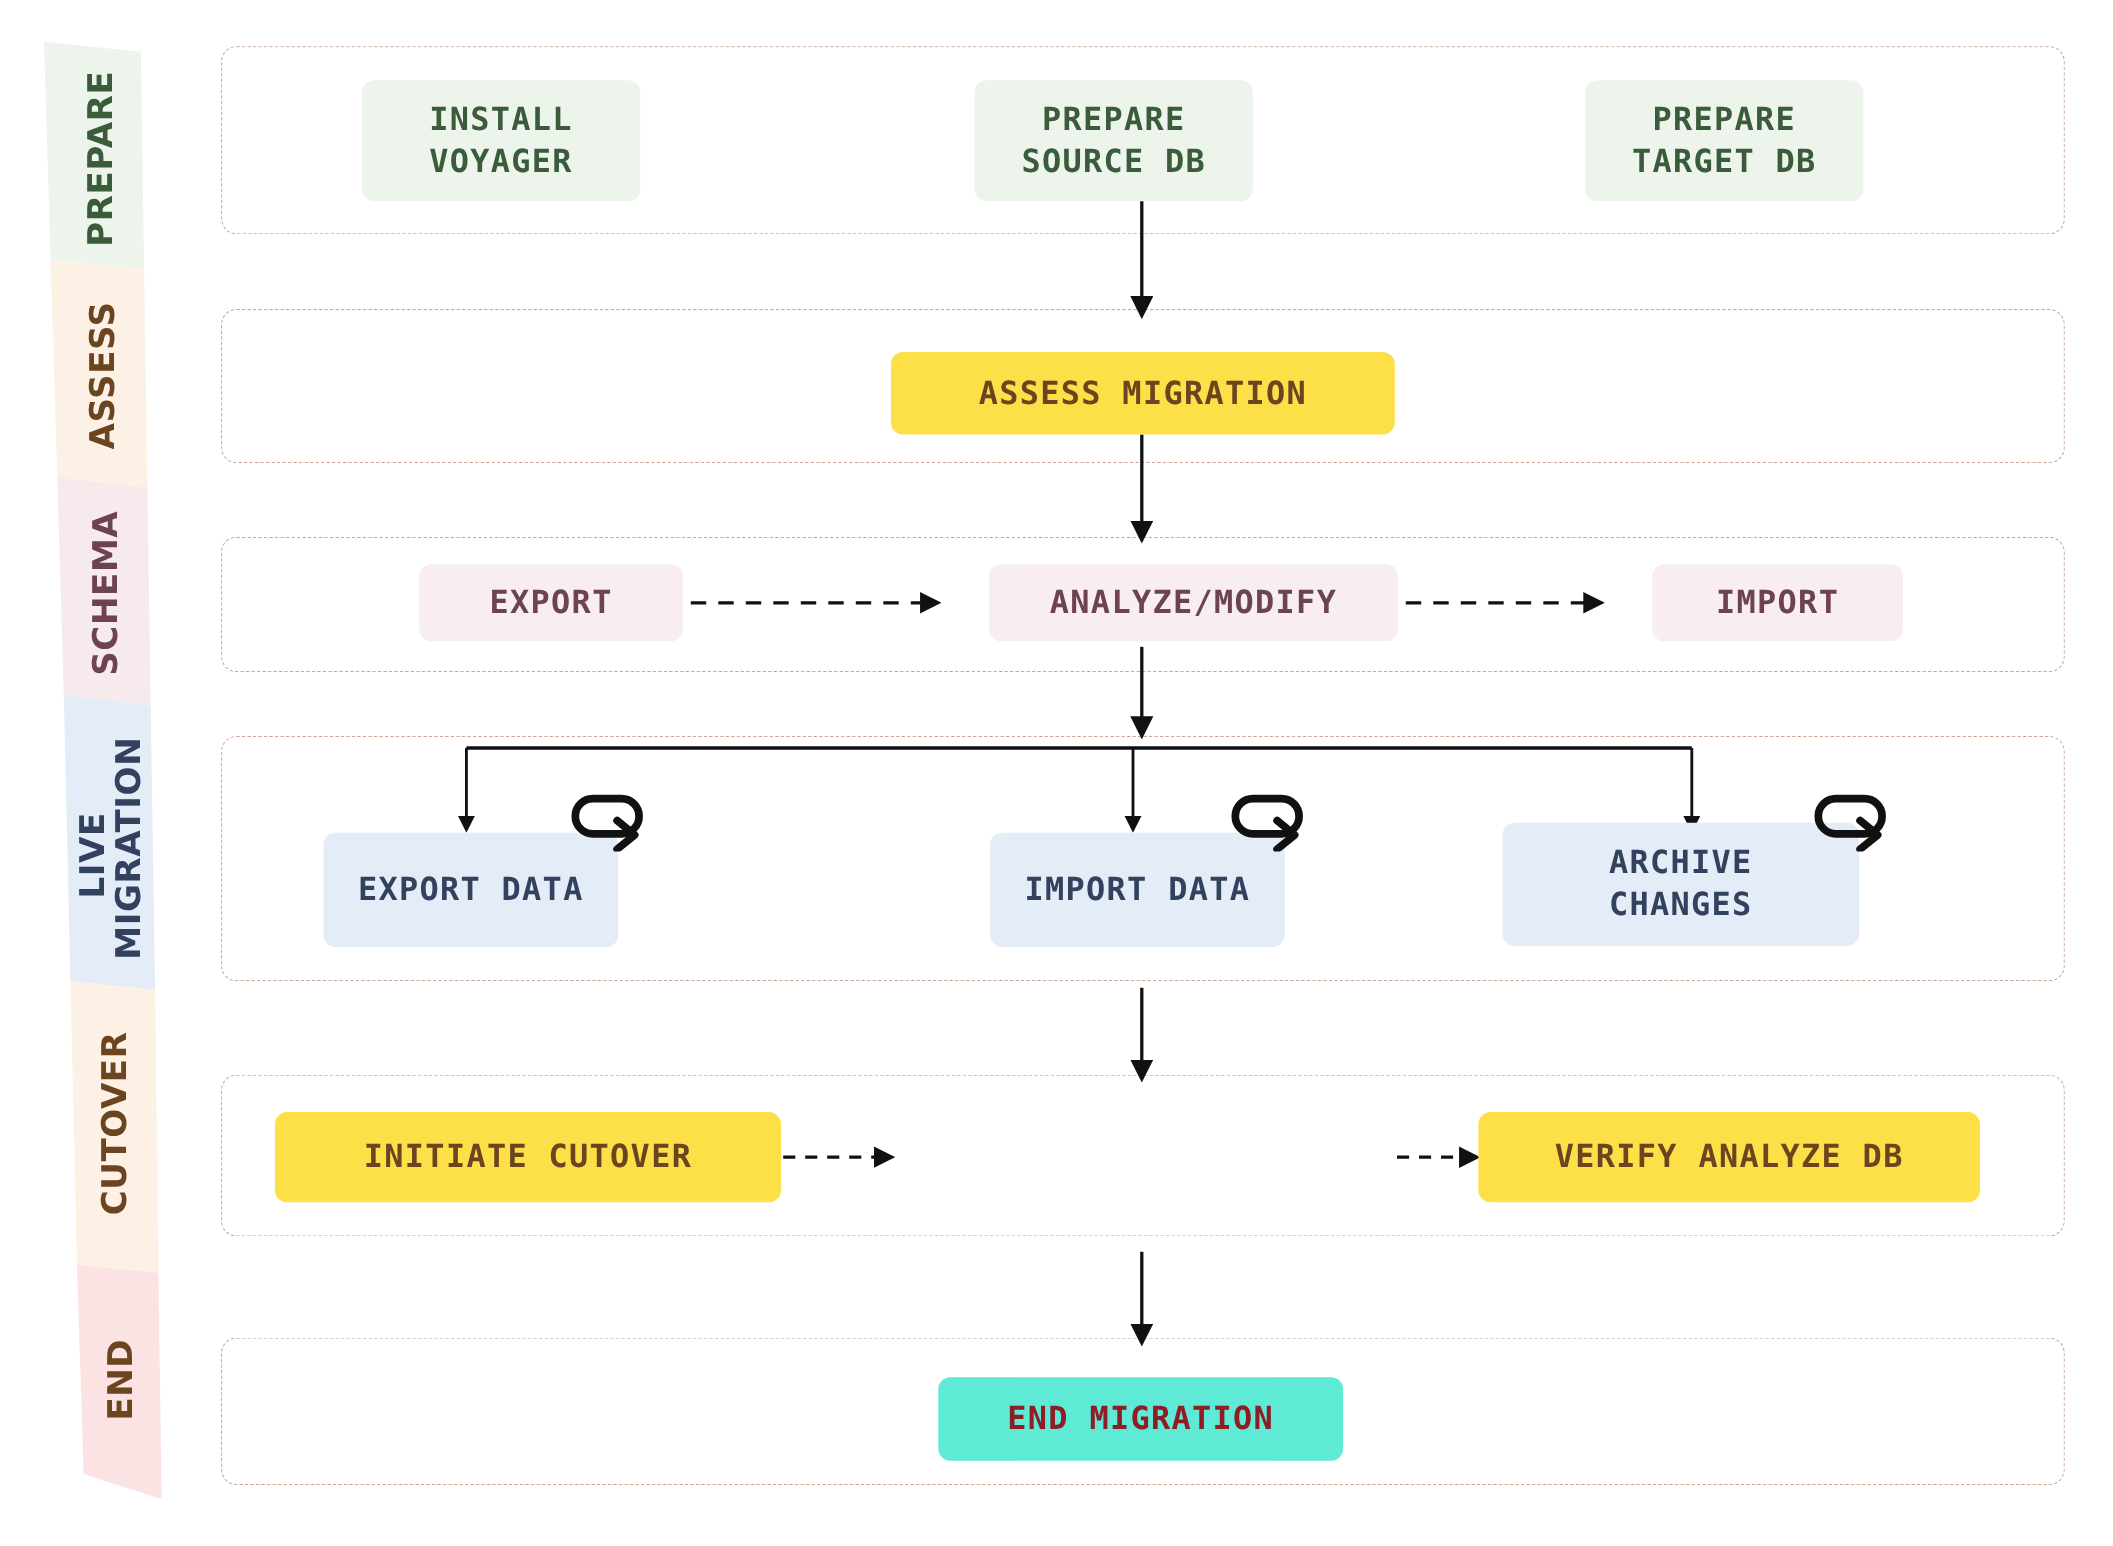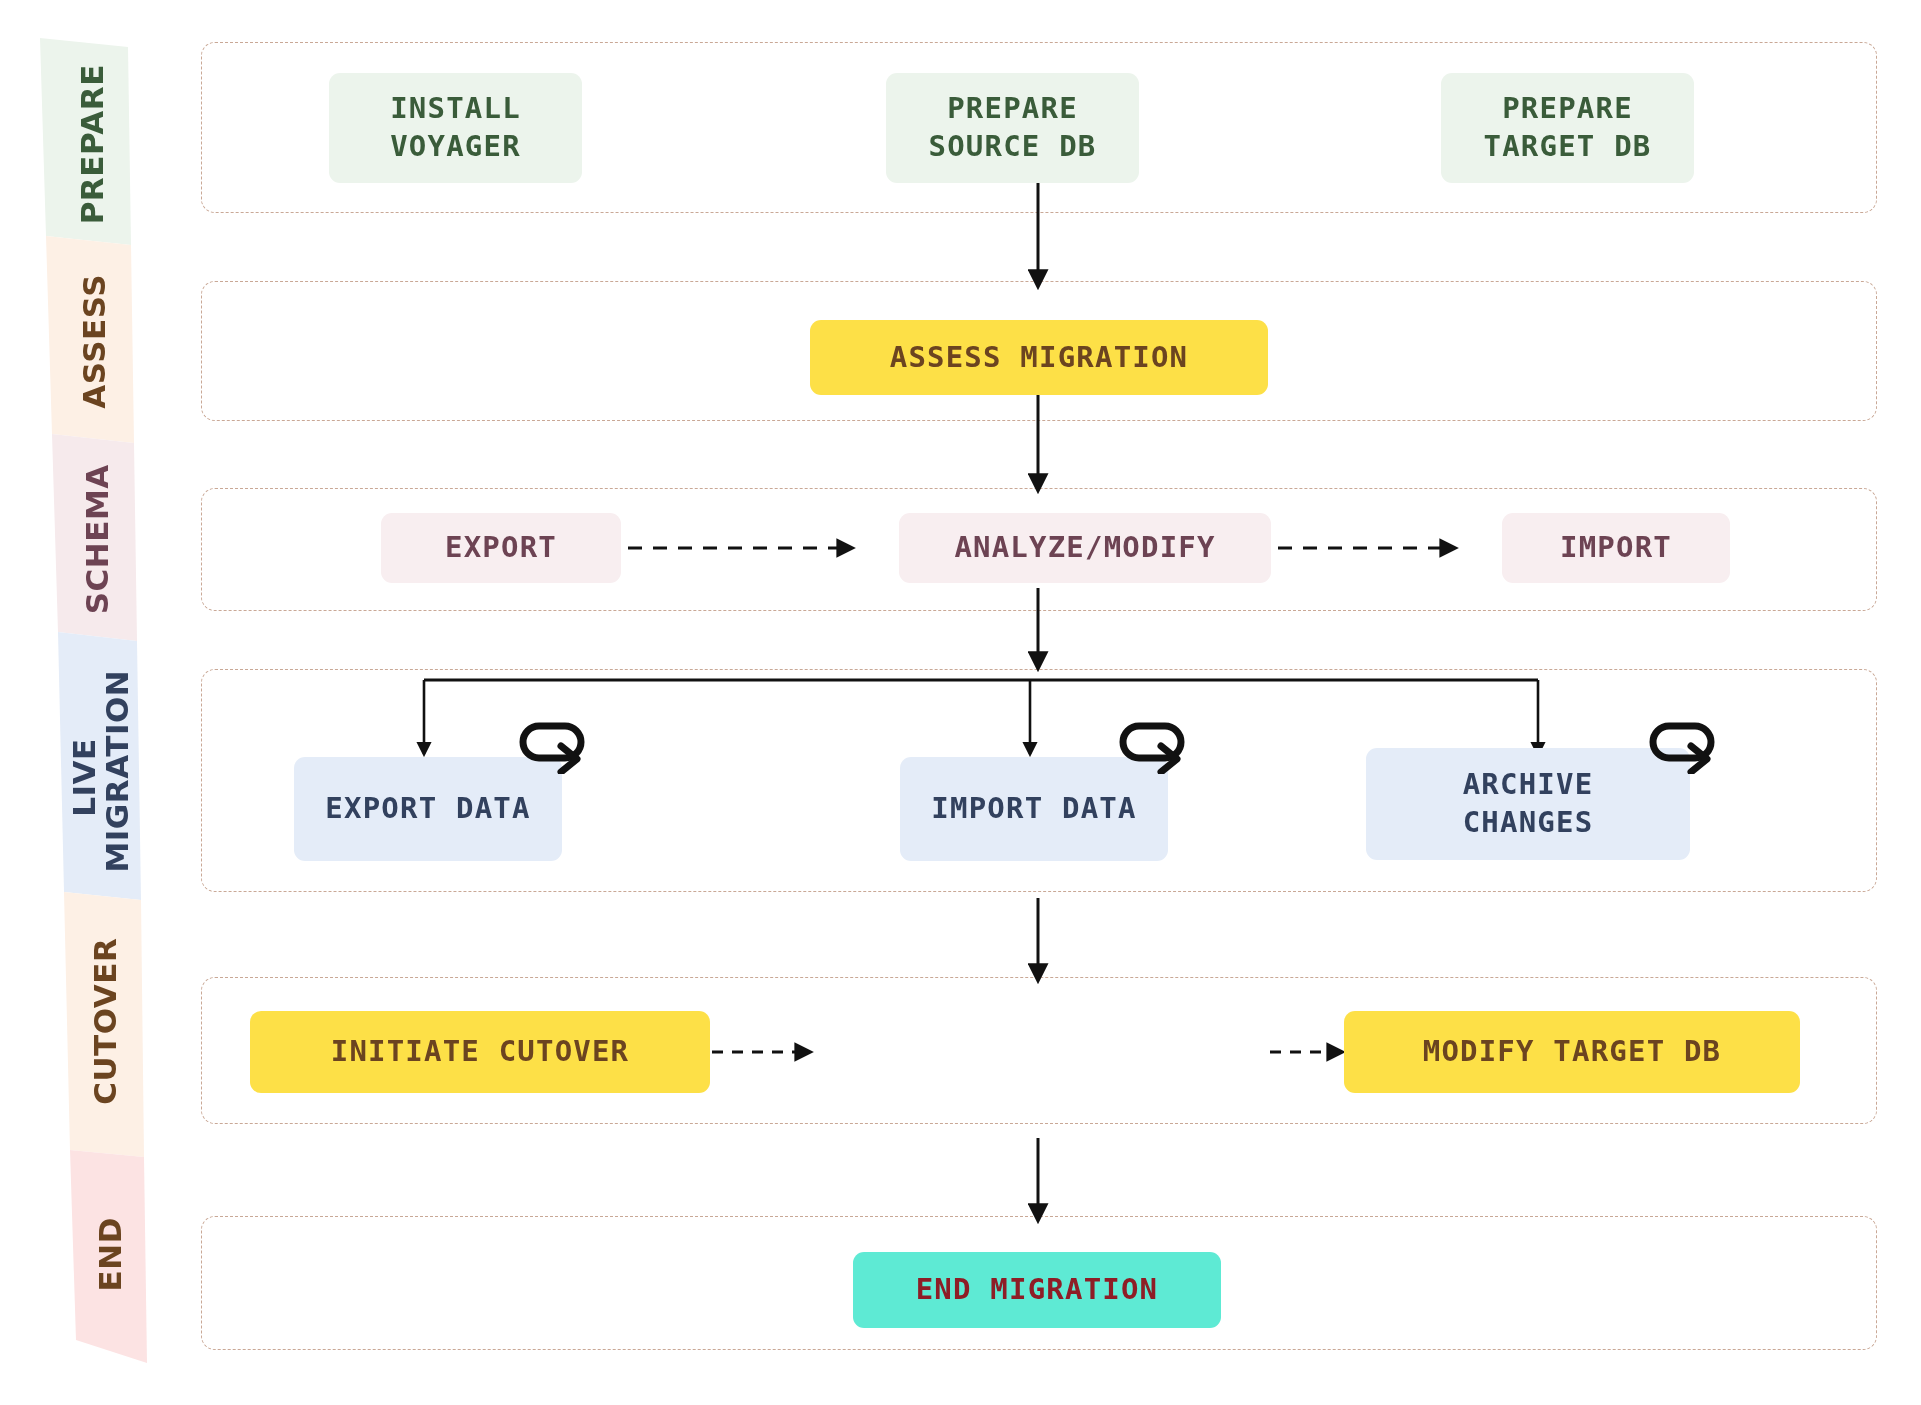--- a/index.html
+++ b/index.html
@@ -195,17 +195,17 @@
   </svg>
 
   <svg class="loop-icon" style="left:1647px; top:714px;" viewBox="0 0 72 60" xmlns="http://www.w3.org/2000/svg">
     <path d="M 22 44 L 48 44 A 16 16 0 0 0 48 12 L 22 12 A 16 16 0 0 0 22 44 Z" fill="none" stroke="#111111" stroke-width="7" stroke-linecap="round"></path>
     <path d="M 44 32 L 60 45 L 44 58" fill="none" stroke="#111111" stroke-width="7" stroke-linecap="round" stroke-linejoin="round"></path>
   </svg>
 
   <div class="node peach" style="left:250px; top:1011px; width:460px; height:82px;">INITIATE CUTOVER</div>
 
 
-  <div class="node peach" style="left:1344px; top:1011px; width:456px; height:82px;">MODIFY TARGET DB</div>
+  <div class="node peach" style="left:1344px; top:1011px; width:456px; height:82px;">VERIFY ANALYZE DB</div>
 
   <div class="node red" style="left:853px; top:1252px; width:368px; height:76px;">END MIGRATION</div>
 
 </div>
 
 </body></html>

